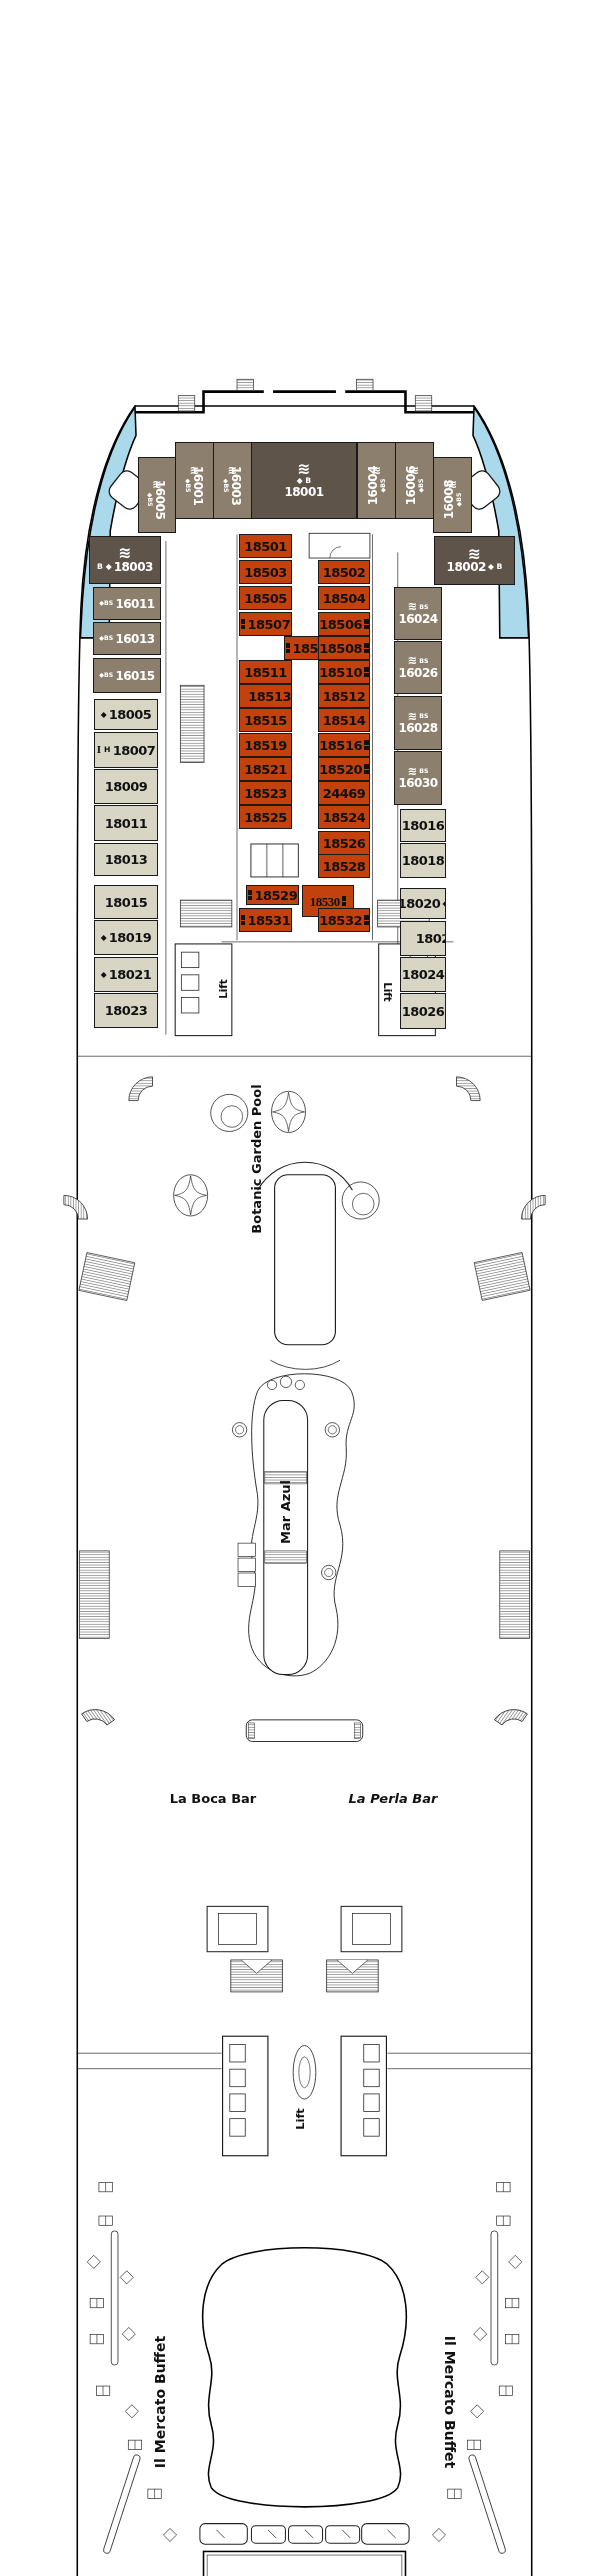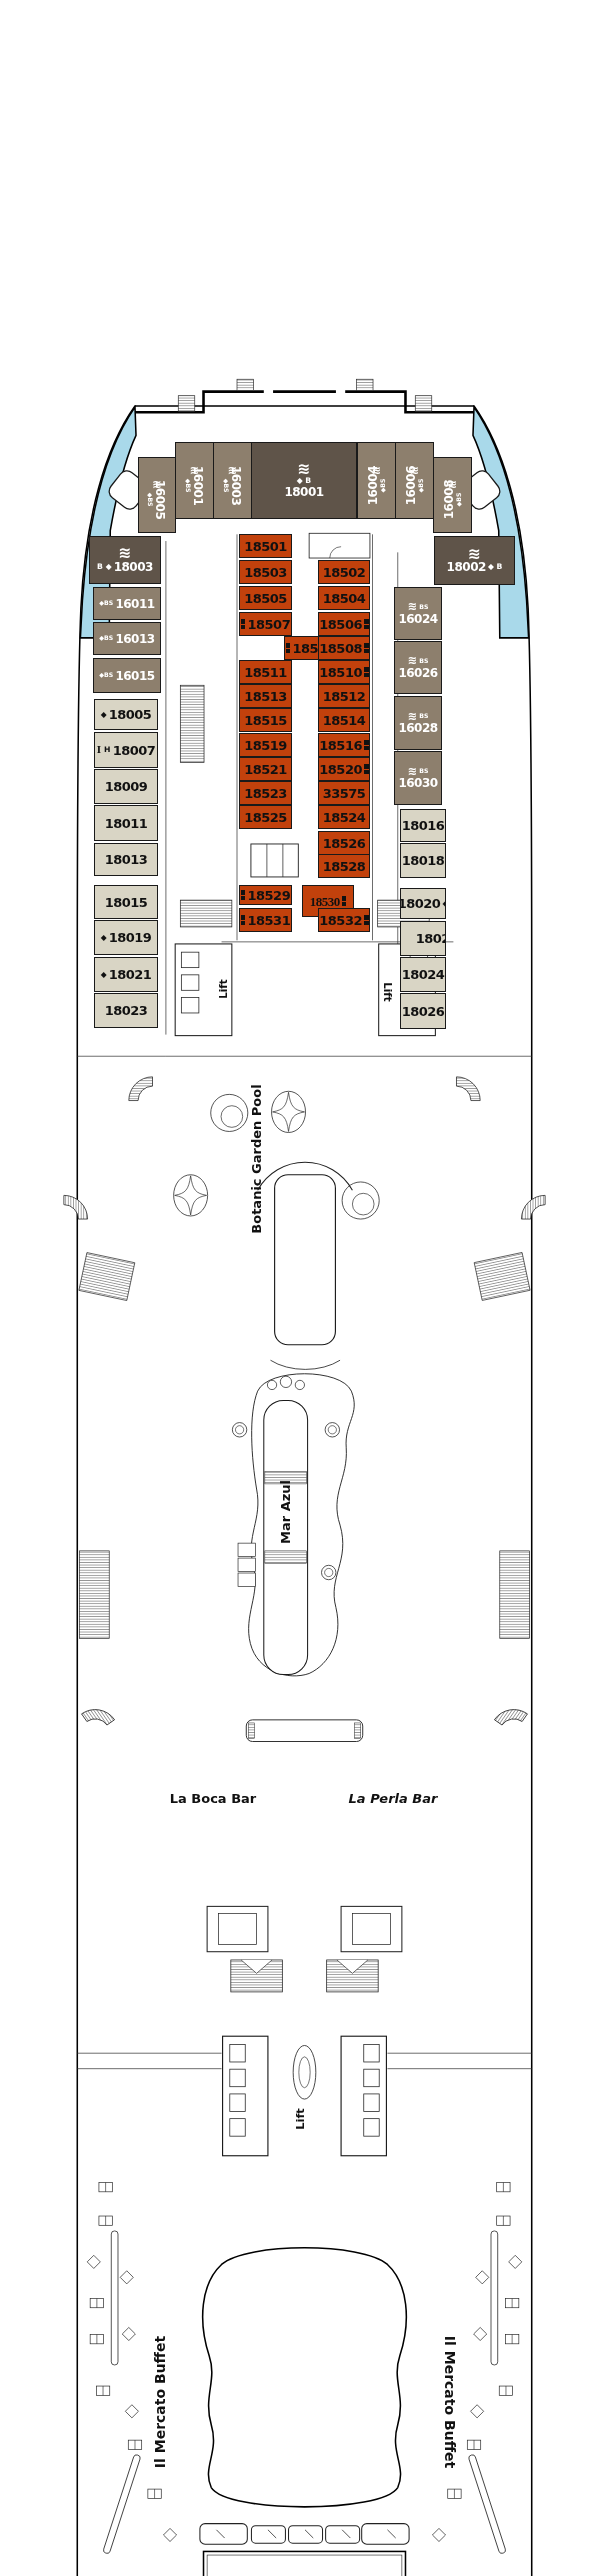--- a/index.html
+++ b/index.html
@@ -553,21 +553,21 @@
             <i></i>
           </span>
           <span class="num">18509</span>
         </div>
       </div>
       <div class="cab pink" style="left: 239px; top: 660px; width: 53px; height: 24px;">
         <div class="row">
           <span class="num">18511</span>
         </div>
       </div>
-      <div class="cab pink" style="left: 239px; top: 684px; width: 53px; height: 24px;">
+      <div class="cab pink" style="left: 239px; top: 684px; width: 53px; height: 24px; justify-content: flex-end;">
         <div class="row">
           <span class="num">18513</span>
         </div>
       </div>
       <div class="cab pink" style="left: 239px; top: 708px; width: 53px; height: 24px;">
         <div class="row">
           <span class="num">18515</span>
         </div>
       </div>
       <div class="cab pink" style="left: 239px; top: 733px; width: 53px; height: 24px;">
@@ -583,21 +583,21 @@
       <div class="cab pink" style="left: 239px; top: 781px; width: 53px; height: 24px;">
         <div class="row">
           <span class="num">18523</span>
         </div>
       </div>
       <div class="cab pink" style="left: 239px; top: 805px; width: 53px; height: 24px;">
         <div class="row">
           <span class="num">18525</span>
         </div>
       </div>
-      <div class="cab pink" style="left: 239px; top: 885px; width: 53px; height: 20px;">
+      <div class="cab pink" style="left: 246px; top: 885px; width: 53px; height: 20px;">
         <div class="row">
           <span class="bunk">
             <i></i>
             <i></i>
           </span>
           <span class="num">18529</span>
         </div>
       </div>
       <div class="cab pink" style="left: 239px; top: 908px; width: 53px; height: 24px;">
         <div class="row">
@@ -668,21 +668,21 @@
         <div class="row">
           <span class="num">18520</span>
           <span class="bunk">
             <i></i>
             <i></i>
           </span>
         </div>
       </div>
       <div class="cab pink" style="left: 318px; top: 781px; width: 52px; height: 24px;">
         <div class="row">
-          <span class="num">33575</span>
+          <span class="num">24469</span>
         </div>
       </div>
       <div class="cab pink" style="left: 318px; top: 805px; width: 52px; height: 24px;">
         <div class="row">
           <span class="num">18524</span>
         </div>
       </div>
       <div class="cab pink" style="left: 318px; top: 831px; width: 52px; height: 24px;">
         <div class="row">
           <span class="num">18526</span>

